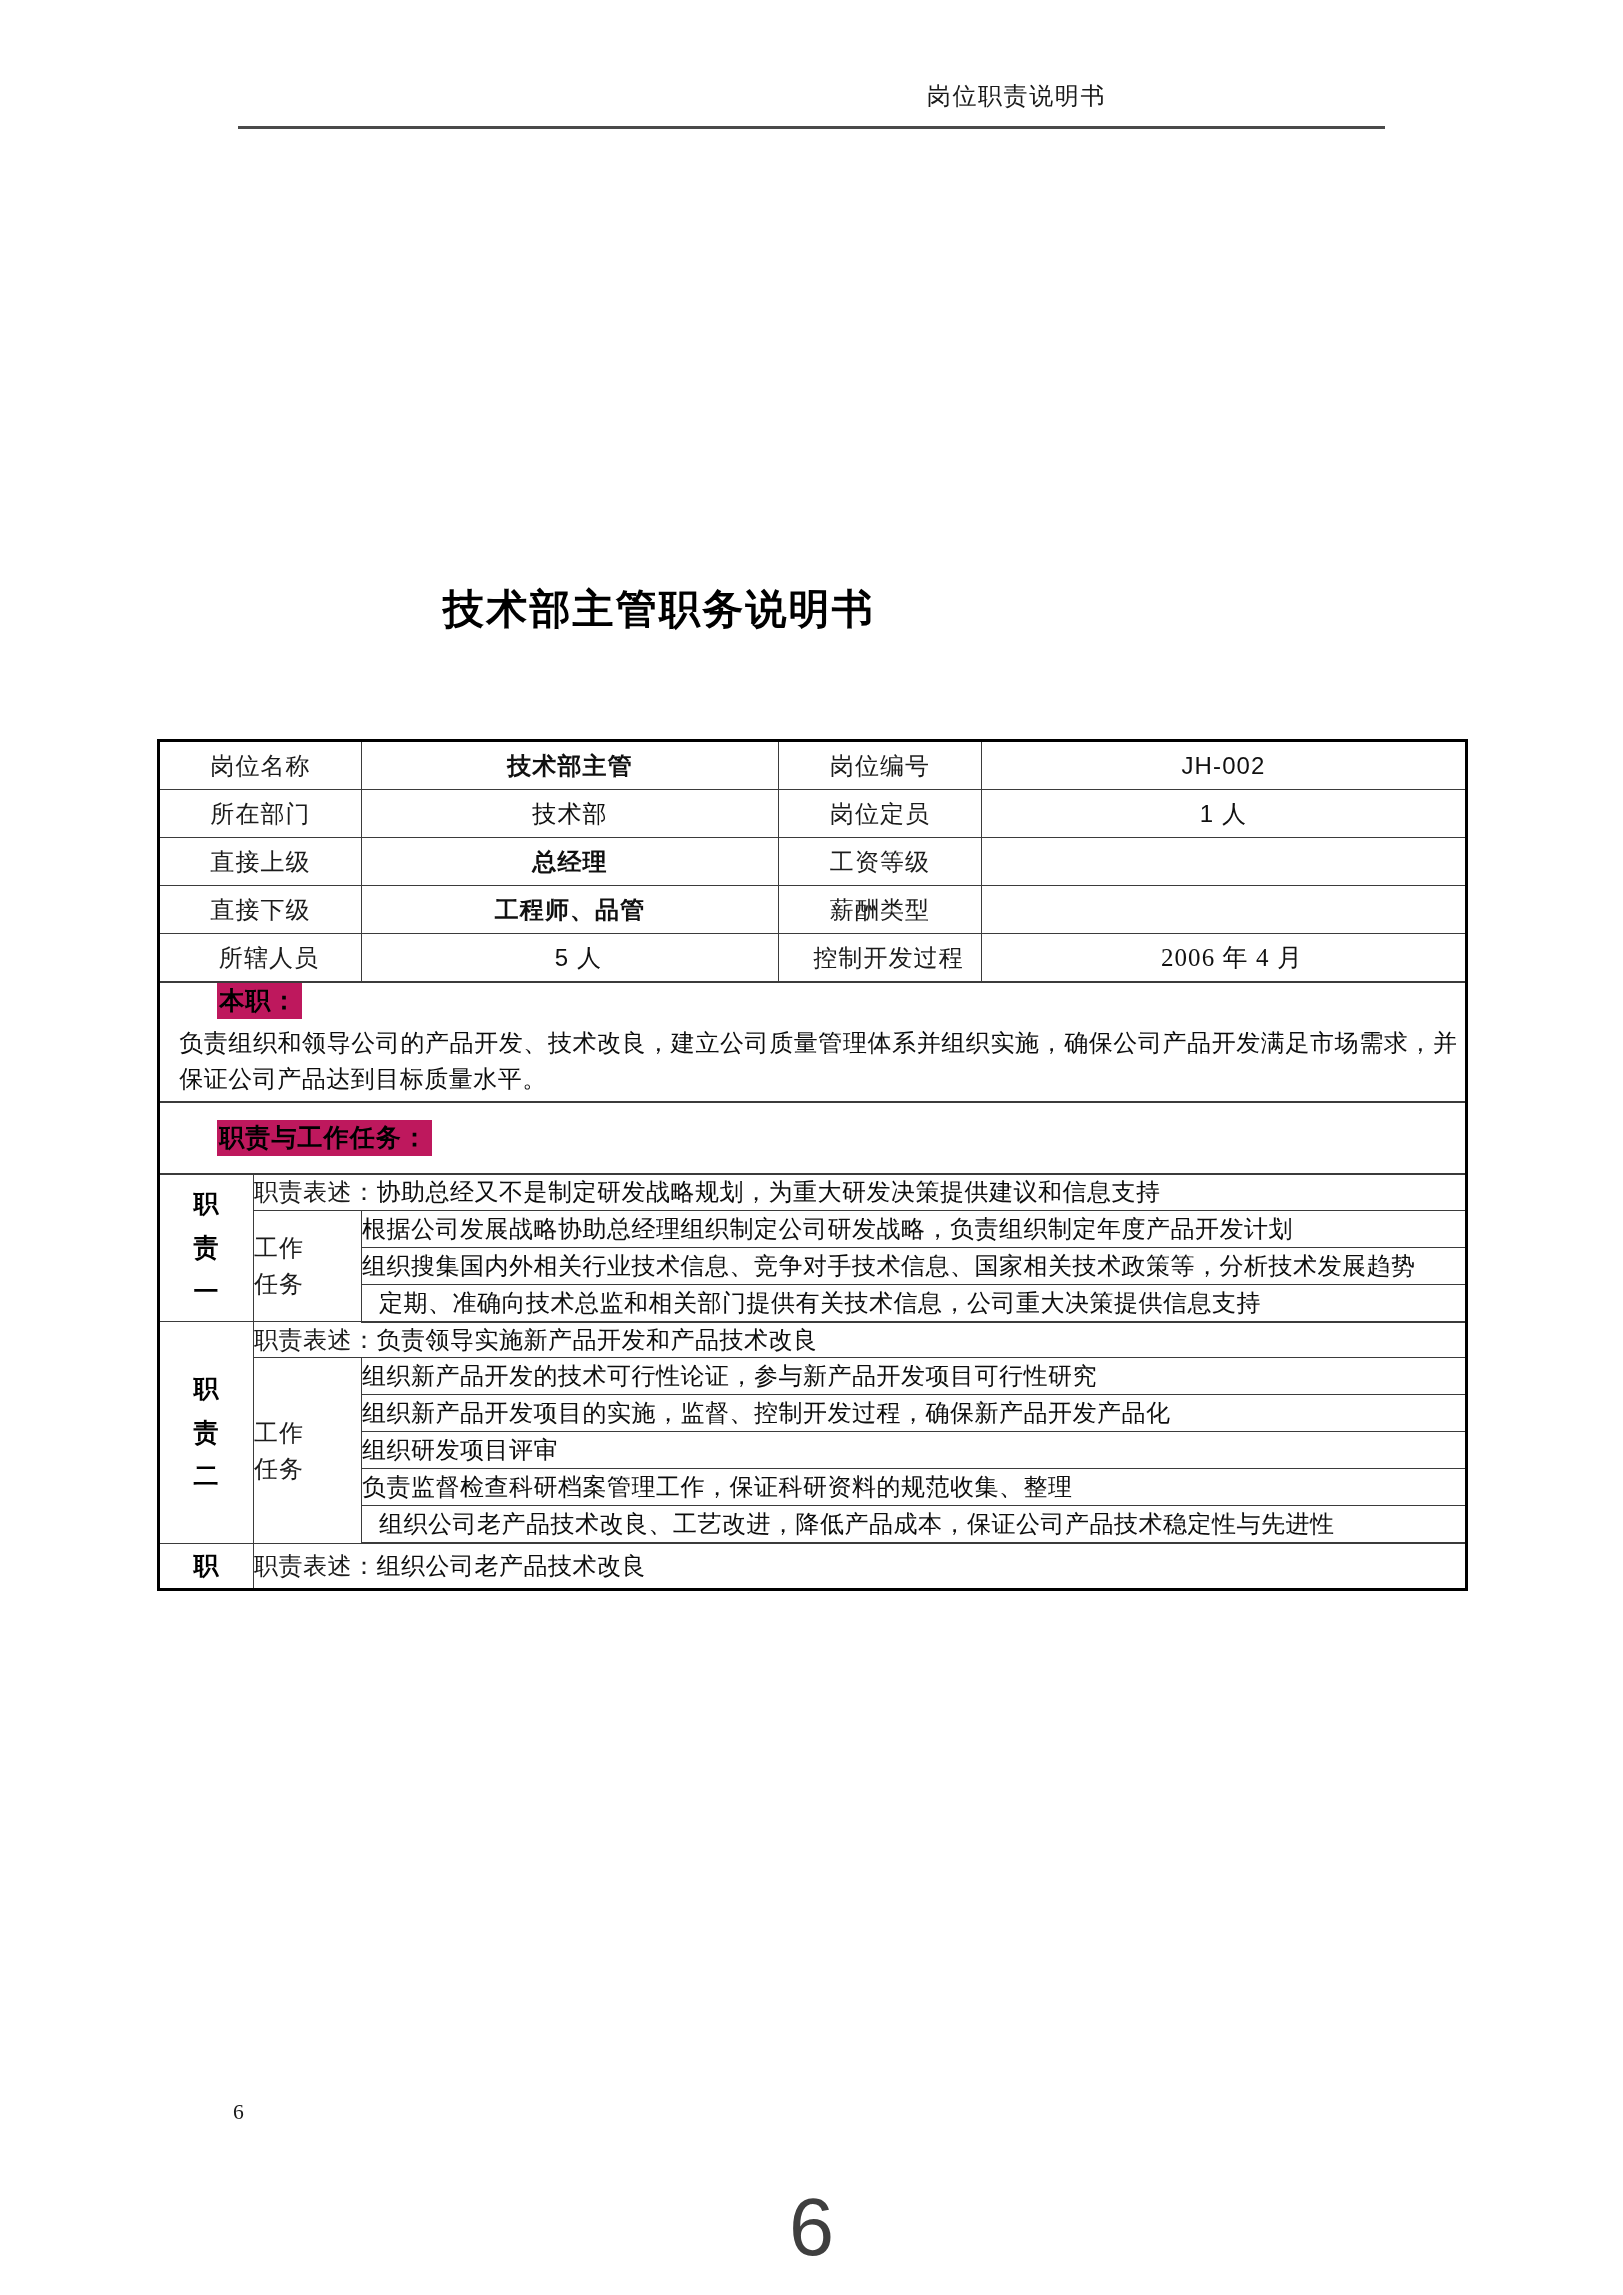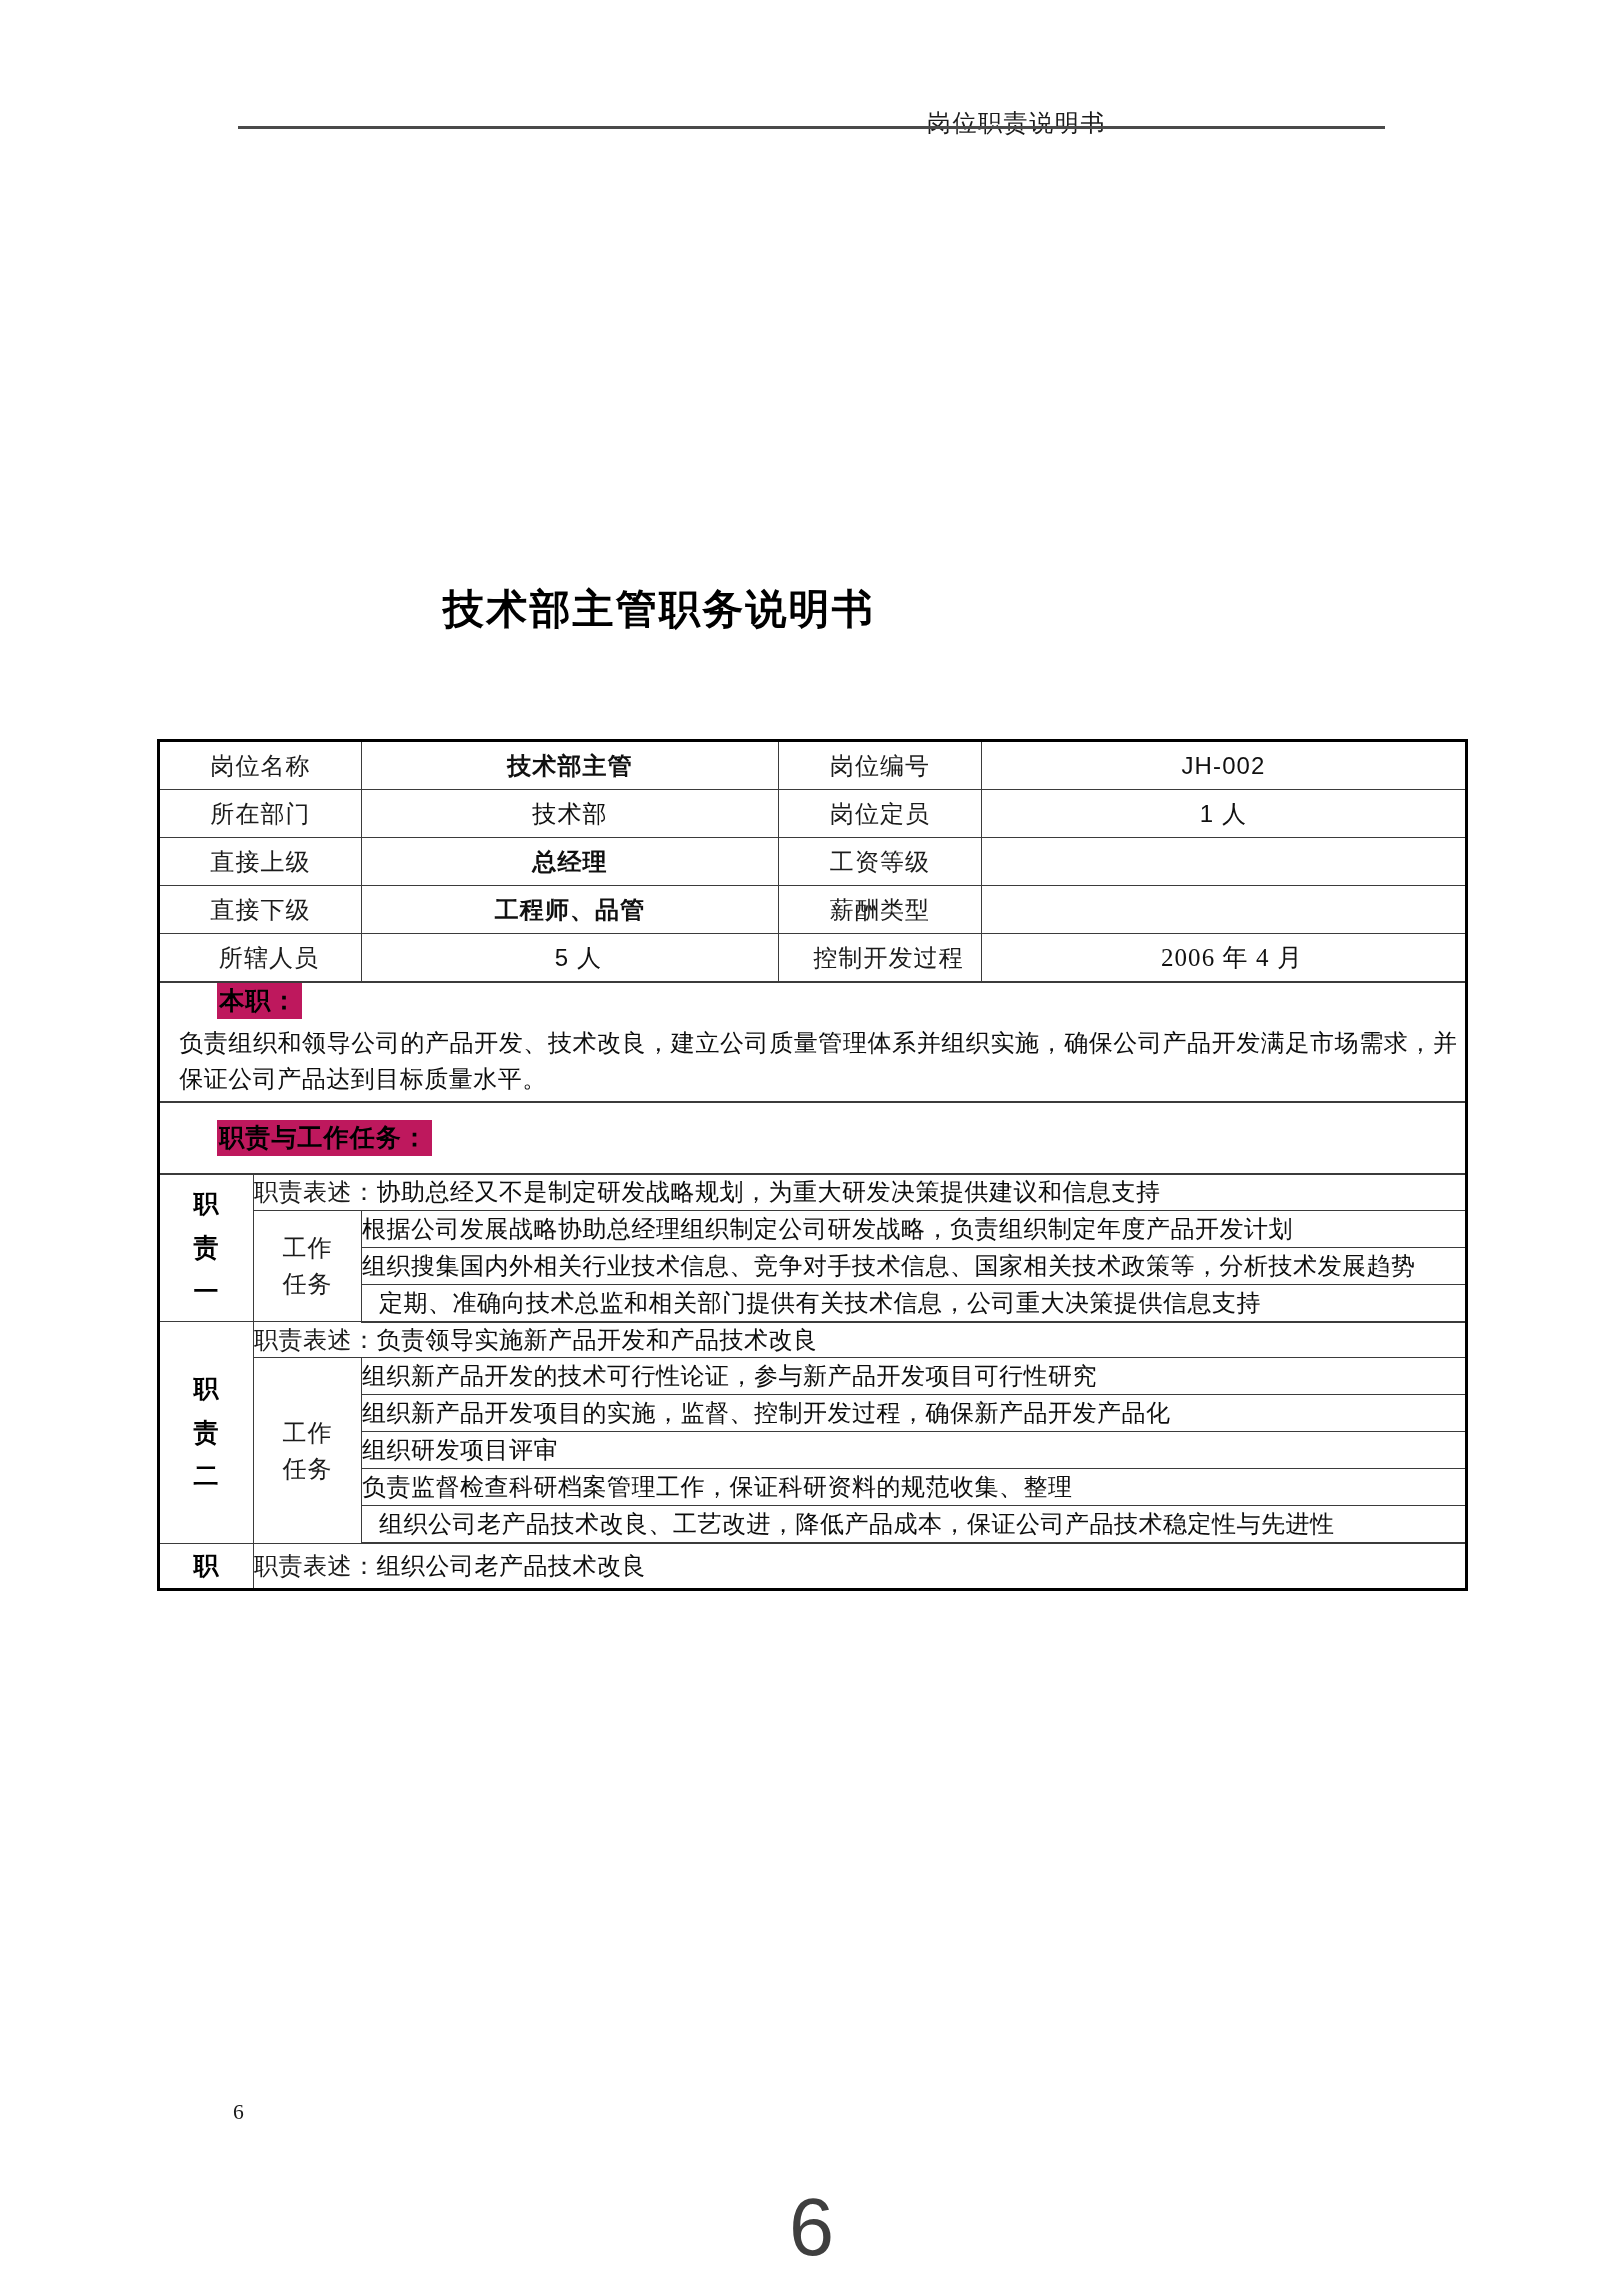--- a/index.html
+++ b/index.html
@@ -19,21 +19,21 @@
 
   .page {
     position: absolute;
     inset: 0;
     background: #ffffff;
   }
 
   
   .doc-header {
     position: absolute;
-    top: 96px;
+    top: 69px;
     left: 0;
     width: 1409px;
     height: 60px;
   }
   .doc-header-rule {
     position: absolute;
     left: 238px;
     top: 126px;
     width: 1147px;
     height: 2.7px;
@@ -143,21 +143,21 @@
     font-weight: bold;
     font-size: 25px;
     line-height: 1.75;
     letter-spacing: 1.1px;
     width: 95px;
     color: #000;
   }
   .duty-index span { display: block; }
 
   .task-label {
-    text-align: center;
+    text-align: left;
     font-family: Liberation Serif, serif;
     font-size: 24px;
     line-height: 1.5;
     letter-spacing: 1.1px;
     width: 108px;
     color: #1b1b1b;
   }
   .task-label span { display: block; }
 
   .duty-statement {

